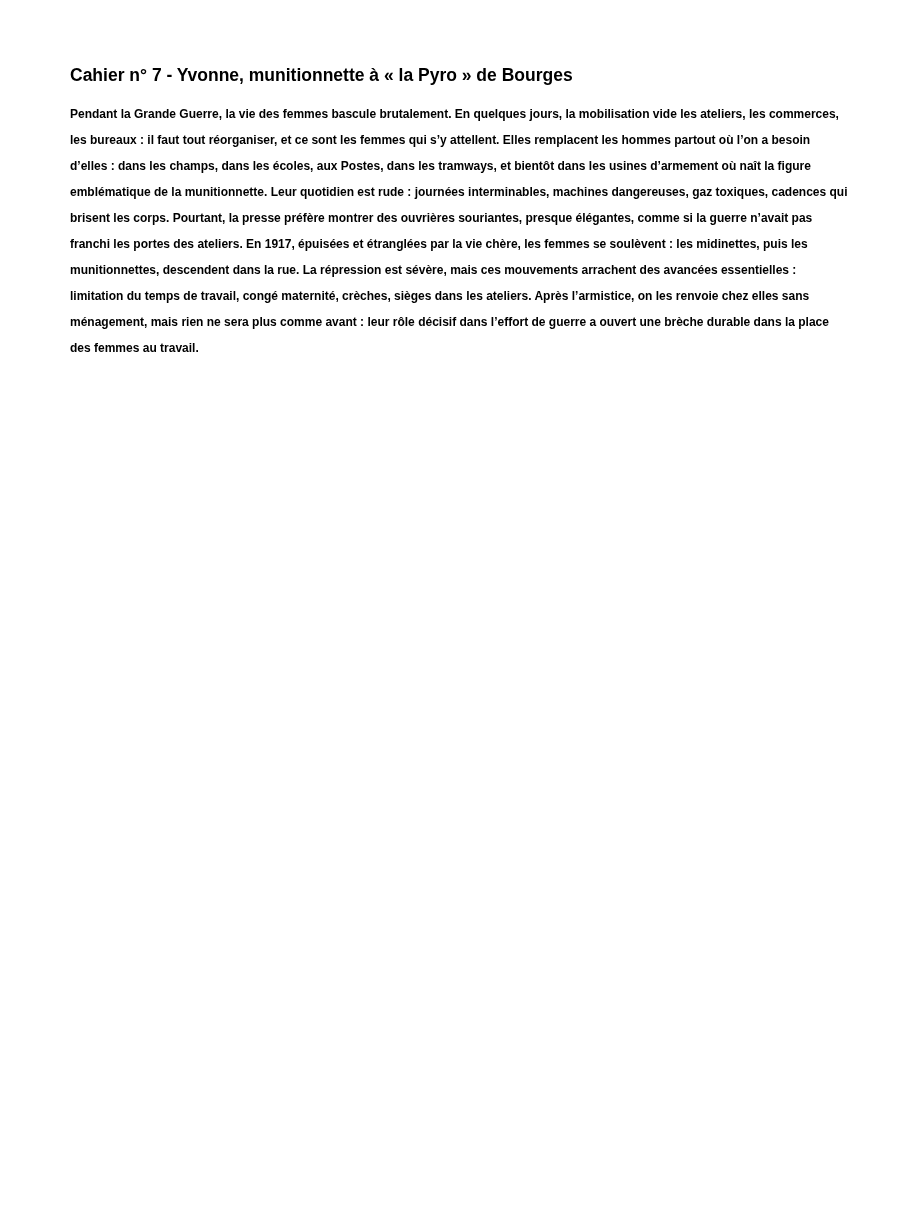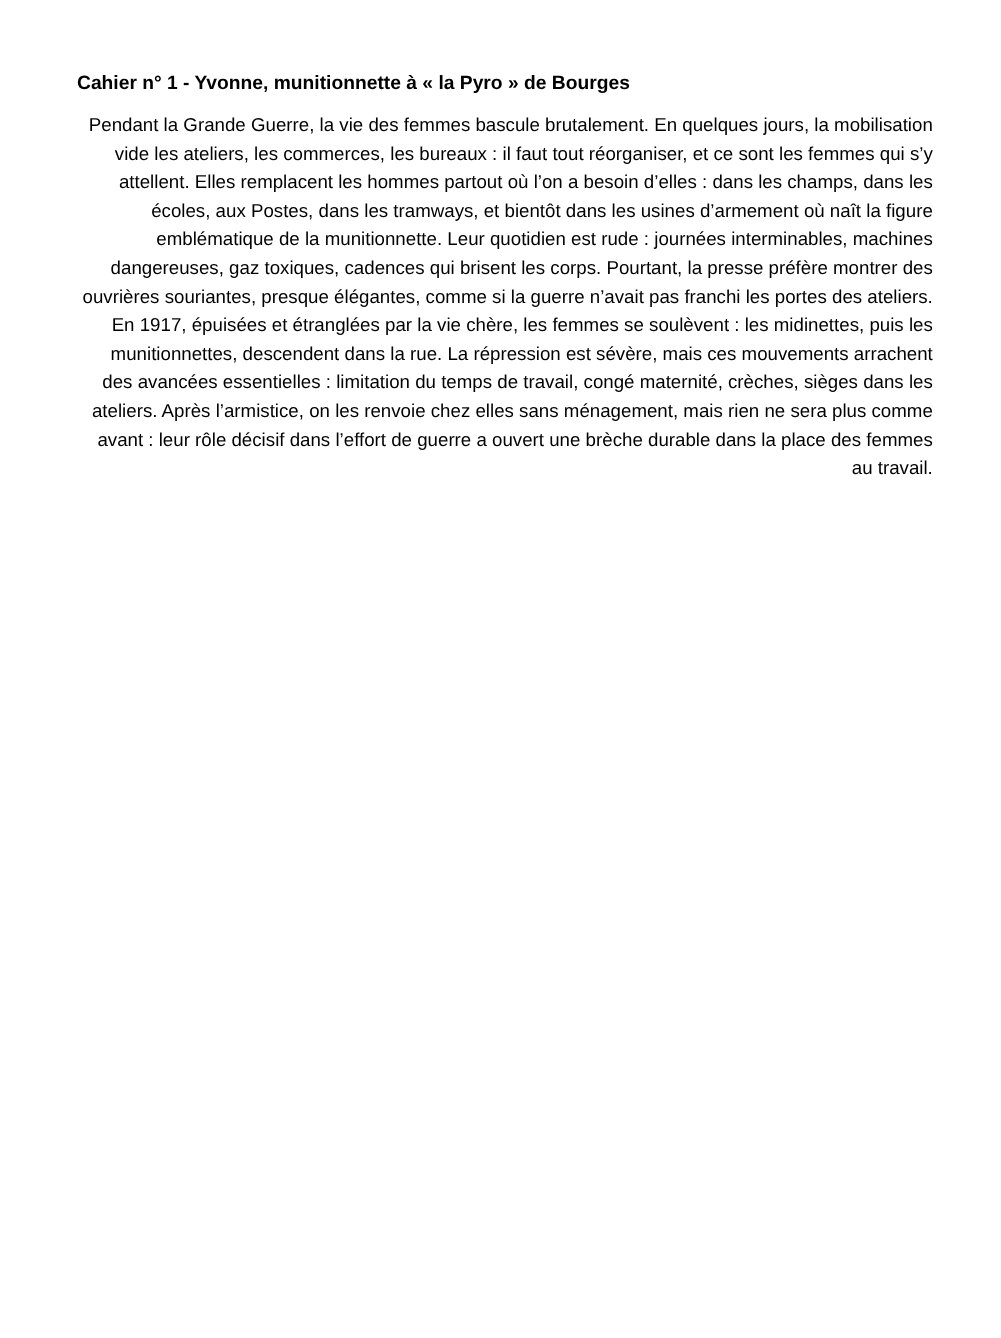--- a/index.html
+++ b/index.html
@@ -23,28 +23,28 @@
   }
   .doc-title {
     font-size: 17.5px;
     font-weight: 700;
     line-height: 26px;
     margin: 0 0 13px 0;
     max-width: 778px;
     letter-spacing: 0;
   }
   .doc-paragraph {
-    font-size: 17px;
-    font-weight: 400;
+    font-size: 12px;
+    font-weight: 700;
     line-height: 26px;
     margin: 0;
     max-width: 778px;
-    text-align: right;
+    text-align: left;
     white-space: pre-line;
   }
 </style>
 </head>
 <body>
 
 <div class="page">
-  <h1 class="doc-title">Cahier n° 1 - Yvonne, munitionnette à « la Pyro » de Bourges</h1>
+  <h1 class="doc-title">Cahier n° 7 - Yvonne, munitionnette à « la Pyro » de Bourges</h1>
   <p class="doc-paragraph">Pendant la Grande Guerre, la vie des femmes bascule brutalement. En quelques jours, la mobilisation vide les ateliers, les commerces, les bureaux : il faut tout réorganiser, et ce sont les femmes qui s’y attellent. Elles remplacent les hommes partout où l’on a besoin d’elles : dans les champs, dans les écoles, aux Postes, dans les tramways, et bientôt dans les usines d’armement où naît la figure emblématique de la munitionnette. Leur quotidien est rude : journées interminables, machines dangereuses, gaz toxiques, cadences qui brisent les corps. Pourtant, la presse préfère montrer des ouvrières souriantes, presque élégantes, comme si la guerre n’avait pas franchi les portes des ateliers. En 1917, épuisées et étranglées par la vie chère, les femmes se soulèvent : les midinettes, puis les munitionnettes, descendent dans la rue. La répression est sévère, mais ces mouvements arrachent des avancées essentielles : limitation du temps de travail, congé maternité, crèches, sièges dans les ateliers. Après l’armistice, on les renvoie chez elles sans ménagement, mais rien ne sera plus comme avant : leur rôle décisif dans l’effort de guerre a ouvert une brèche durable dans la place des femmes au travail.</p>
 </div>
 
 </body></html>

